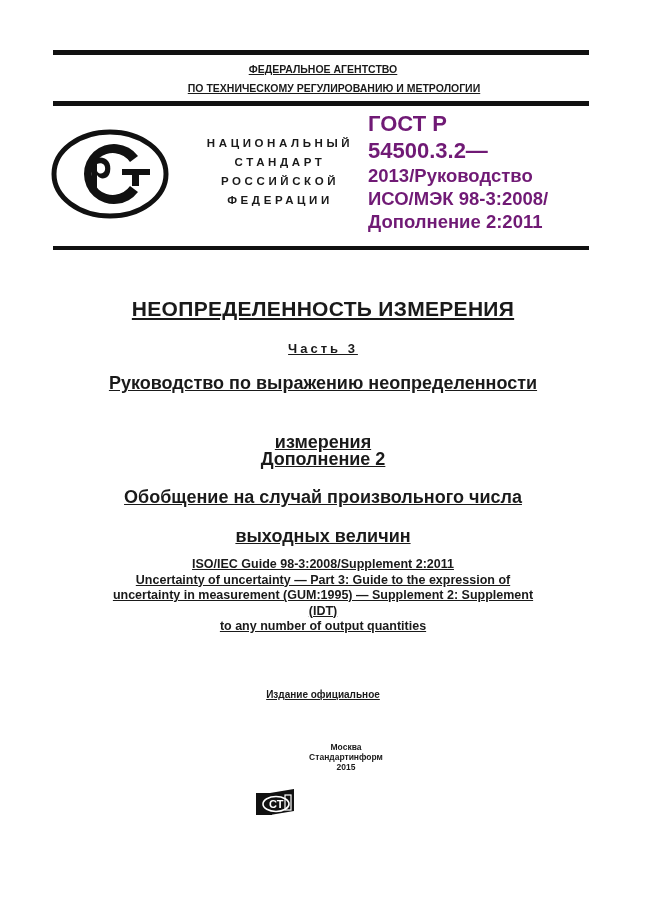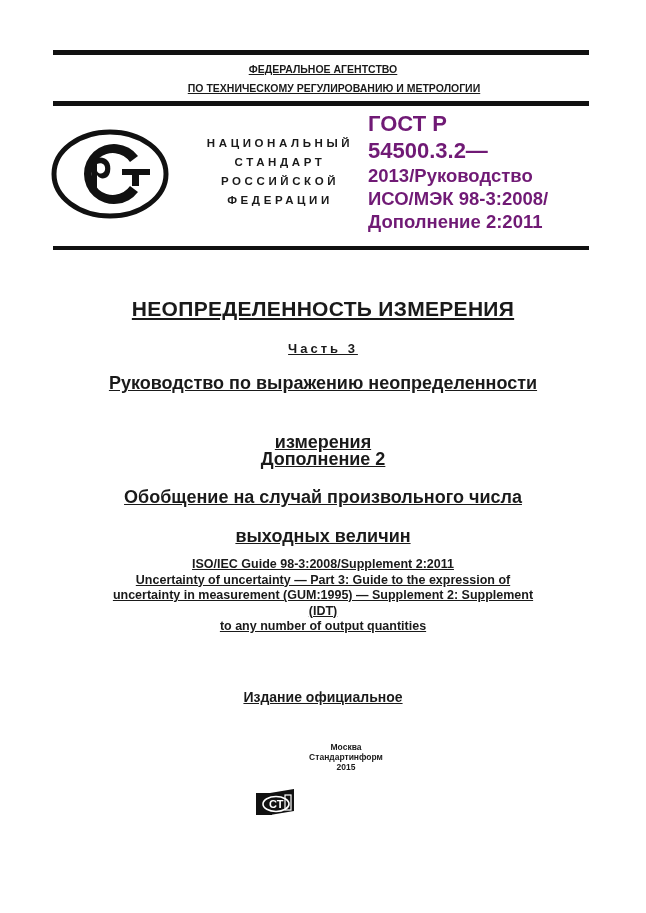--- a/index.html
+++ b/index.html
@@ -57,21 +57,21 @@
   .gost .l1 { font-size: 22px; line-height: 26px; }
   .gost .l2 { font-size: 22px; line-height: 27px; }
   .gost .l3 { font-size: 18.5px; line-height: 23px; }
   .gost .l4 { font-size: 18.5px; line-height: 23px; }
   .gost .l5 { font-size: 18.5px; line-height: 23px; }
 
   .title-main { font-size: 21px; letter-spacing: 0.3px; }
   .part { font-size: 13px; letter-spacing: 3px; }
   .sub { font-size: 18px; line-height: 22px; }
   .eng { font-size: 12.5px; line-height: 15.5px; }
-  .official { font-size: 14px; }
+  .official { font-size: 10px; }
   .pub-text {
     position: absolute;
     left: 308px;
     top: 742px;
     width: 76px;
     text-align: center;
     font-weight: bold;
     font-size: 8.5px;
     line-height: 10px;
   }

